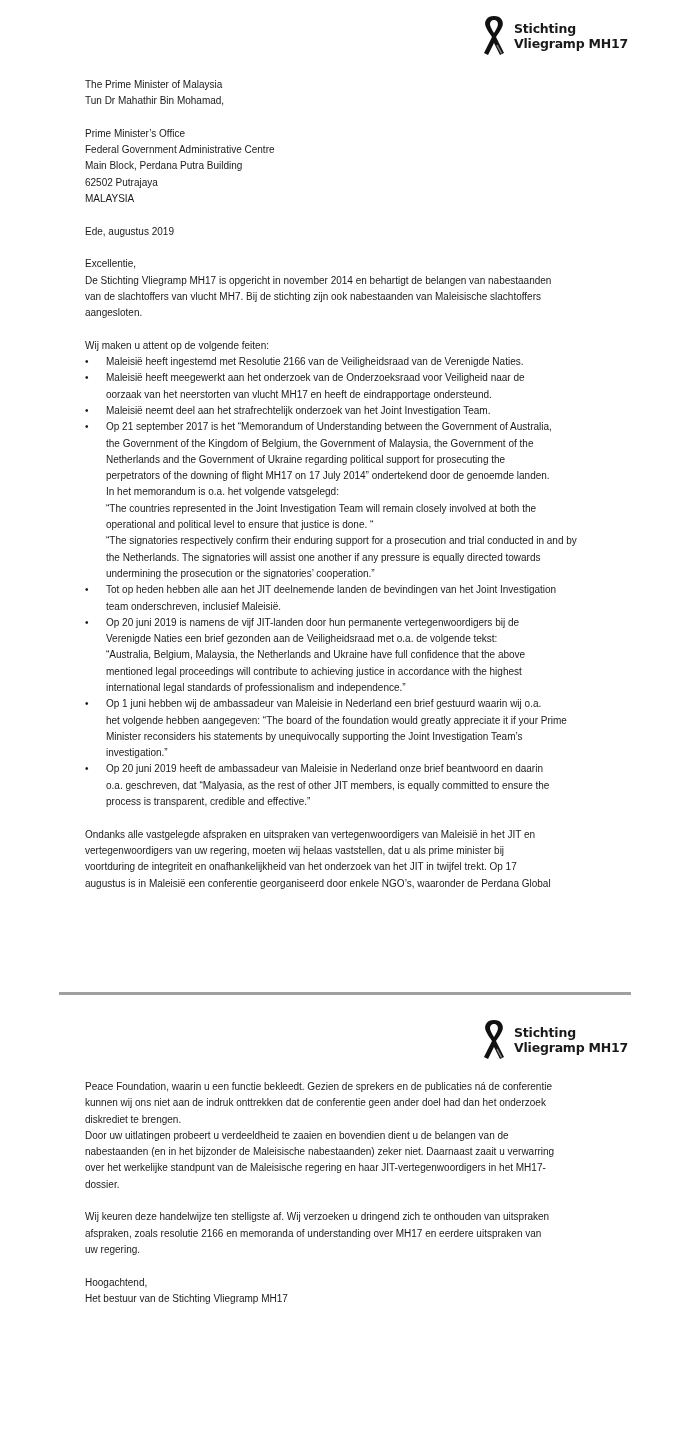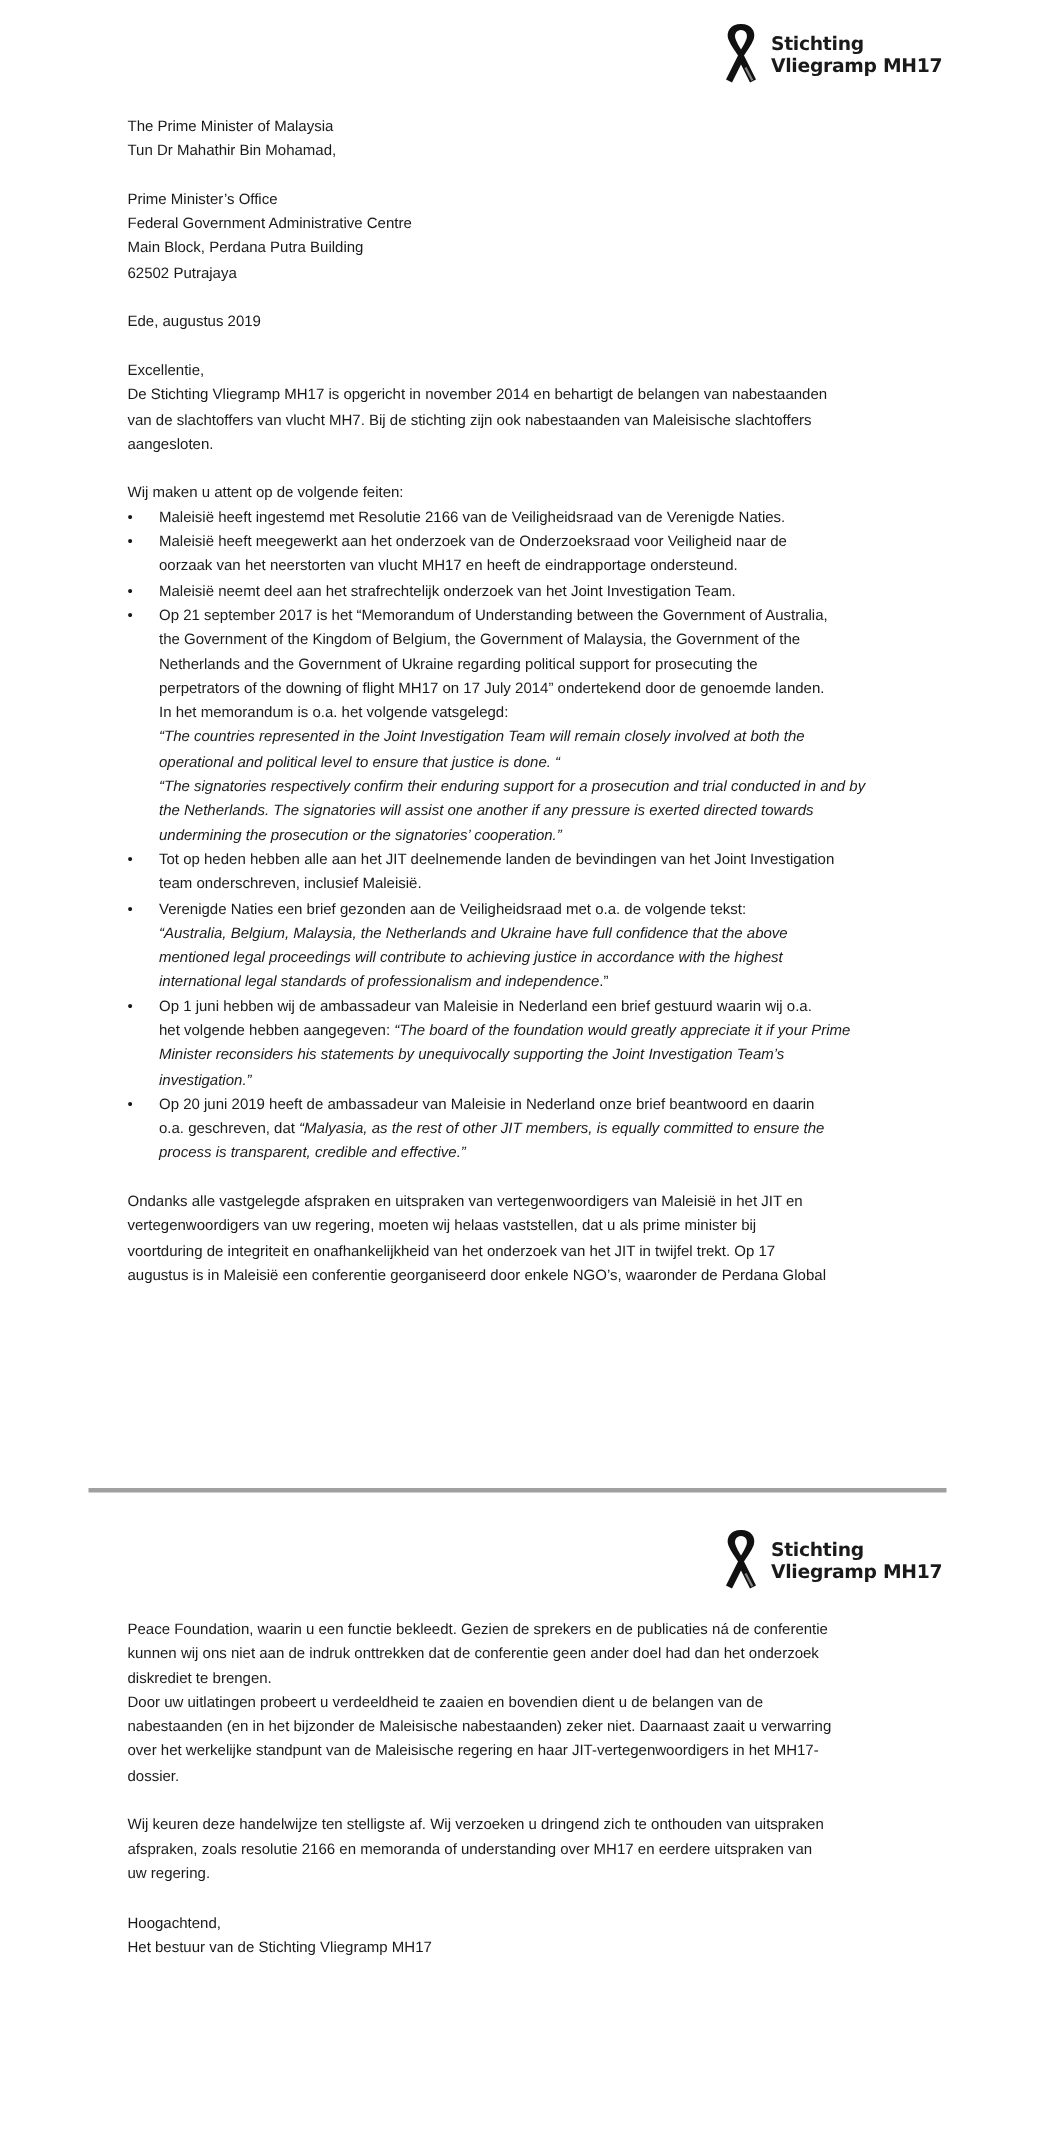--- a/index.html
+++ b/index.html
@@ -12,21 +12,21 @@
   .logo { position: absolute; left: 481px; display: flex; align-items: center; }
   .logo svg { width: 26px; height: 42px; }
   .logo-text { margin-left: 7px; font-family: "DejaVu Sans", sans-serif; font-weight: bold;
                font-size: 12.5px; line-height: 15px; color: #1a1a1a; letter-spacing: -0.2px; }
   .text { position: absolute; left: 85px; width: 560px; font-size: 10px; line-height: 16.3px; }
   .line { display: block; white-space: nowrap; }
   .blank { height: 16.3px; }
   ul.facts { list-style: none; margin: 0; padding: 0; }
   ul.facts li { position: relative; padding-left: 21px; }
   ul.facts li .bullet { position: absolute; left: 0; top: 0; width: 10px; }
-  .q { font-style: italic; }
+  .q { }
 </style>
 </head>
 <body>
 
 <div class="page page1">
   <div class="logo" style="top:15px;">
     <svg viewBox="0 0 26 42">
       <path d="M13 1 C6 1 3 6 4.5 11 C6 15 9 19 11 22 L3 38 L7 40 L13 28 L19 40 L23 38 L15 22 C17 19 20 15 21.5 11 C23 6 20 1 13 1 Z M13 5 C16 5 17.5 7.5 16.8 10.5 C16 13 14.5 15.5 13 18 C11.5 15.5 10 13 9.2 10.5 C8.5 7.5 10 5 13 5 Z" fill="#111"></path>
       <path d="M16 30 L20.5 38.5" stroke="#888" stroke-width="1.5"></path>
     </svg>
@@ -37,20 +37,21 @@
   </div>
 
   <div class="text" style="top:77px;">
     <span class="line">The Prime Minister of Malaysia</span>
     <span class="line">Tun Dr Mahathir Bin Mohamad,</span>
     <div class="blank"></div>
     <span class="line">Prime Minister’s Office</span>
     <span class="line">Federal Government Administrative Centre</span>
     <span class="line">Main Block, Perdana Putra Building</span>
     <span class="line">62502 Putrajaya</span>
+    <span class="line">MALAYSIA</span>
     <div class="blank"></div>
     <span class="line">Ede, augustus 2019</span>
     <div class="blank"></div>
     <span class="line">Excellentie,</span>
     <span class="line">De Stichting Vliegramp MH17 is opgericht in november 2014 en behartigt de belangen van nabestaanden</span>
     <span class="line">van de slachtoffers van vlucht MH7. Bij de stichting zijn ook nabestaanden van Maleisische slachtoffers</span>
     <span class="line">aangesloten.</span>
     <div class="blank"></div>
     <span class="line">Wij maken u attent op de volgende feiten:</span>
     <ul class="facts" id="facts-list">
@@ -70,30 +71,31 @@
         <li>
           <span class="bullet">•</span>
           <span class="line"><span>Op 21 september 2017 is het “Memorandum of Understanding between the Government of Australia,</span></span>
           <span class="line"><span>the Government of the Kingdom of Belgium, the Government of Malaysia, the Government of the</span></span>
           <span class="line"><span>Netherlands and the Government of Ukraine regarding political support for prosecuting the</span></span>
           <span class="line"><span>perpetrators of the downing of flight MH17 on 17 July 2014” ondertekend door de genoemde landen.</span></span>
           <span class="line"><span>In het memorandum is o.a. het volgende vatsgelegd:</span></span>
           <span class="line"><span class="q">“The countries represented in the Joint Investigation Team will remain closely involved at both the</span></span>
           <span class="line"><span class="q">operational and political level to ensure that justice is done. “</span></span>
           <span class="line"><span class="q">“The signatories respectively confirm their enduring support for a prosecution and trial conducted in and by</span></span>
-          <span class="line"><span class="q">the Netherlands. The signatories will assist one another if any pressure is exerted directed towards</span></span>
+          <span class="line"><span class="q">the Netherlands. The signatories will assist one another if any pressure is equally directed towards</span></span>
           <span class="line"><span class="q">undermining the prosecution or the signatories’ cooperation.”</span></span>
         </li>
         <li>
           <span class="bullet">•</span>
           <span class="line"><span>Tot op heden hebben alle aan het JIT deelnemende landen de bevindingen van het Joint Investigation</span></span>
           <span class="line"><span>team onderschreven, inclusief Maleisië.</span></span>
         </li>
         <li>
           <span class="bullet">•</span>
+          <span class="line"><span>Op 20 juni 2019 is namens de vijf JIT-landen door hun permanente vertegenwoordigers bij de</span></span>
           <span class="line"><span>Verenigde Naties een brief gezonden aan de Veiligheidsraad met o.a. de volgende tekst:</span></span>
           <span class="line"><span class="q">“Australia, Belgium, Malaysia, the Netherlands and Ukraine have full confidence that the above</span></span>
           <span class="line"><span class="q">mentioned legal proceedings will contribute to achieving justice in accordance with the highest</span></span>
           <span class="line"><span class="q">international legal standards of professionalism and independence</span><span>.”</span></span>
         </li>
         <li>
           <span class="bullet">•</span>
           <span class="line"><span>Op 1 juni hebben wij de ambassadeur van Maleisie in Nederland een brief gestuurd waarin wij o.a.</span></span>
           <span class="line"><span>het volgende hebben aangegeven:  </span><span class="q">“The board of the foundation would greatly appreciate it if your Prime</span></span>
           <span class="line"><span class="q">Minister reconsiders his statements by unequivocally supporting the Joint Investigation Team’s</span></span>

